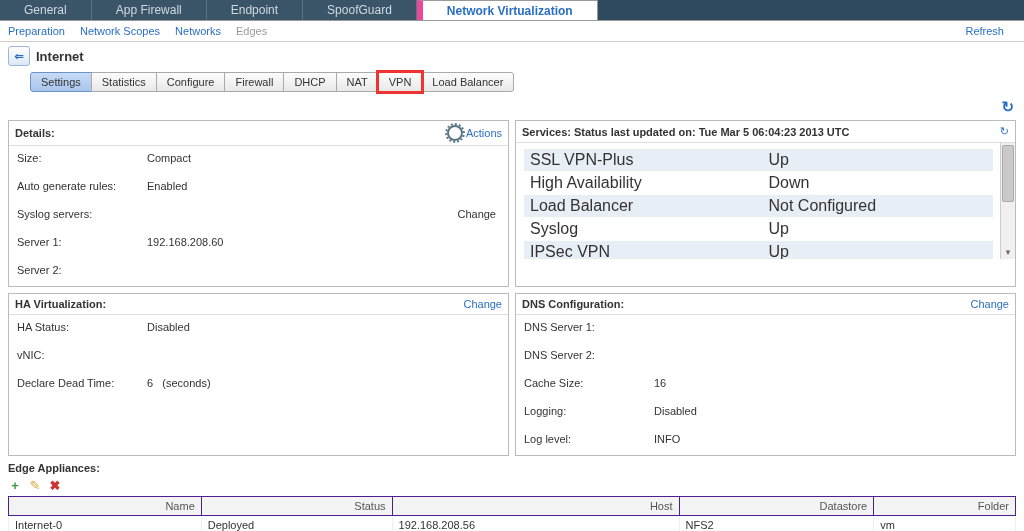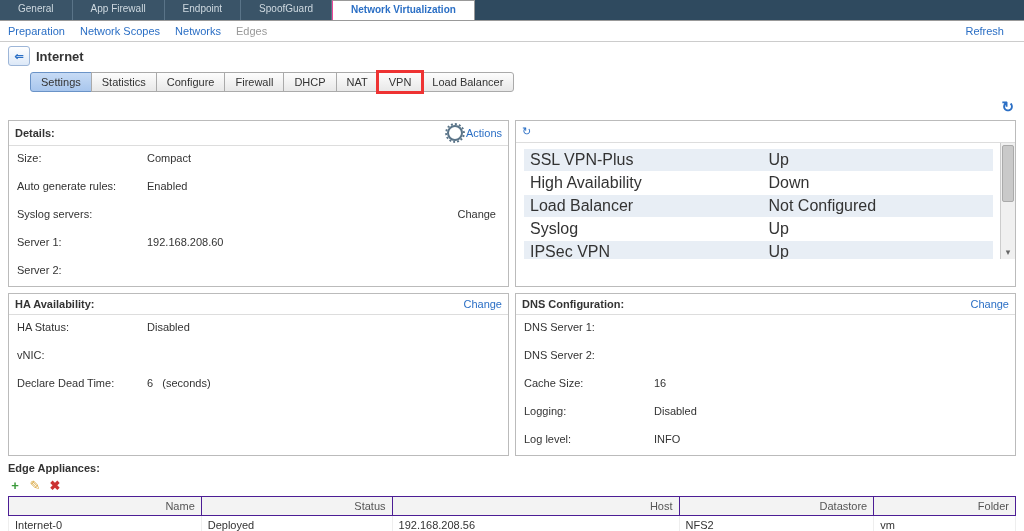--- a/index.html
+++ b/index.html
@@ -1,18 +1,18 @@
 <!DOCTYPE html>
 <html><head>
 <meta charset="utf-8">
 <style>
   html,body{margin:0;padding:0;font-family:Arial,Helvetica,sans-serif;font-size:11px;color:#333;background:#fff;width:1024px}
   .top-tabs{display:flex;background:#2f4a5f;height:20px;border-bottom:1px solid #999}
-  .top-tab{padding:3px 18px;color:#cfd9e0;background:#3a5468;border-right:1px solid #5a7488;cursor:pointer;font-size:10px}
-  .top-tab.active{background:#fff;color:#2b6fc5;font-weight:bold;border-top:1px solid #999;border-left:1px solid #ec4899;border-right:1px solid #999}
+  .top-tab{padding:3px 24px;color:#cfd9e0;background:#3a5468;border-right:1px solid #5a7488;cursor:pointer;font-size:12px}
+  .top-tab.active{background:#fff;color:#2b6fc5;font-weight:bold;border-top:1px solid #999;border-left:6px solid #ec4899;border-right:1px solid #999}
   .sub-nav{padding:4px 8px;border-bottom:1px solid #ccc;display:flex;justify-content:space-between;align-items:center}
   .sub-nav a{color:#2b6fc5;margin-right:12px;text-decoration:none;cursor:pointer}
   .sub-nav .disabled{color:#999}
   .hdr{display:flex;align-items:center;padding:4px 8px}
   .back-btn{width:20px;height:18px;border:1px solid #9db6d8;border-radius:3px;background:linear-gradient(#fff,#dce8f7);display:flex;align-items:center;justify-content:center;margin-right:6px;cursor:pointer;color:#2b6fc5;font-weight:bold}
   .hdr-title{font-weight:bold;font-size:13px}
   .seg-tabs{display:flex;margin:2px 20px 6px 30px;align-items:center}
   .seg-tab{padding:3px 10px;border:1px solid #aaa;background:linear-gradient(#fdfdfd,#e8e8e8);cursor:pointer;font-size:11px;margin-left:-1px}
   .seg-tab:first-child{border-top-left-radius:3px;border-bottom-left-radius:3px;margin-left:0}
   .seg-tab:last-child{border-top-right-radius:3px;border-bottom-right-radius:3px}
@@ -112,20 +112,21 @@
         <div class="k">Server 1:</div>
         <div>192.168.208.60</div>
         <div class="k">Server 2:</div>
         <div></div>
       </div>
     </div>
   </div>
 
   <div class="panel">
     <div class="panel-hdr">
+      <span>Services: Status last updated on: Tue Mar 5 06:04:23 2013 UTC</span>
       <span class="link refresh-icon">↻</span>
     </div>
     <div class="panel-body svc-wrap">
       <table class="svc-table">
         <tbody>
             <tr>
               <td>SSL VPN-Plus</td>
               <td>Up</td>
             </tr>
         <tr>
@@ -153,21 +154,21 @@
       <div class="scrollbar">
         <div class="arr" style="top:0">▴</div>
         <div class="thumb"></div>
         <div class="arr" style="bottom:0">▾</div>
       </div>
     </div>
   </div>
 
   <div class="panel">
     <div class="panel-hdr">
-      <span>HA Availability:</span>
+      <span>HA Virtualization:</span>
       <span class="link">Change</span>
     </div>
     <div class="panel-body">
       <div class="kv">
         <div class="k">HA Status:</div>
         <div>Disabled</div>
         <div class="k">vNIC:</div>
         <div></div>
         <div class="k">Declare Dead Time:</div>
         <div><span>6</span>&nbsp;&nbsp;&nbsp;<span>(seconds)</span></div>

